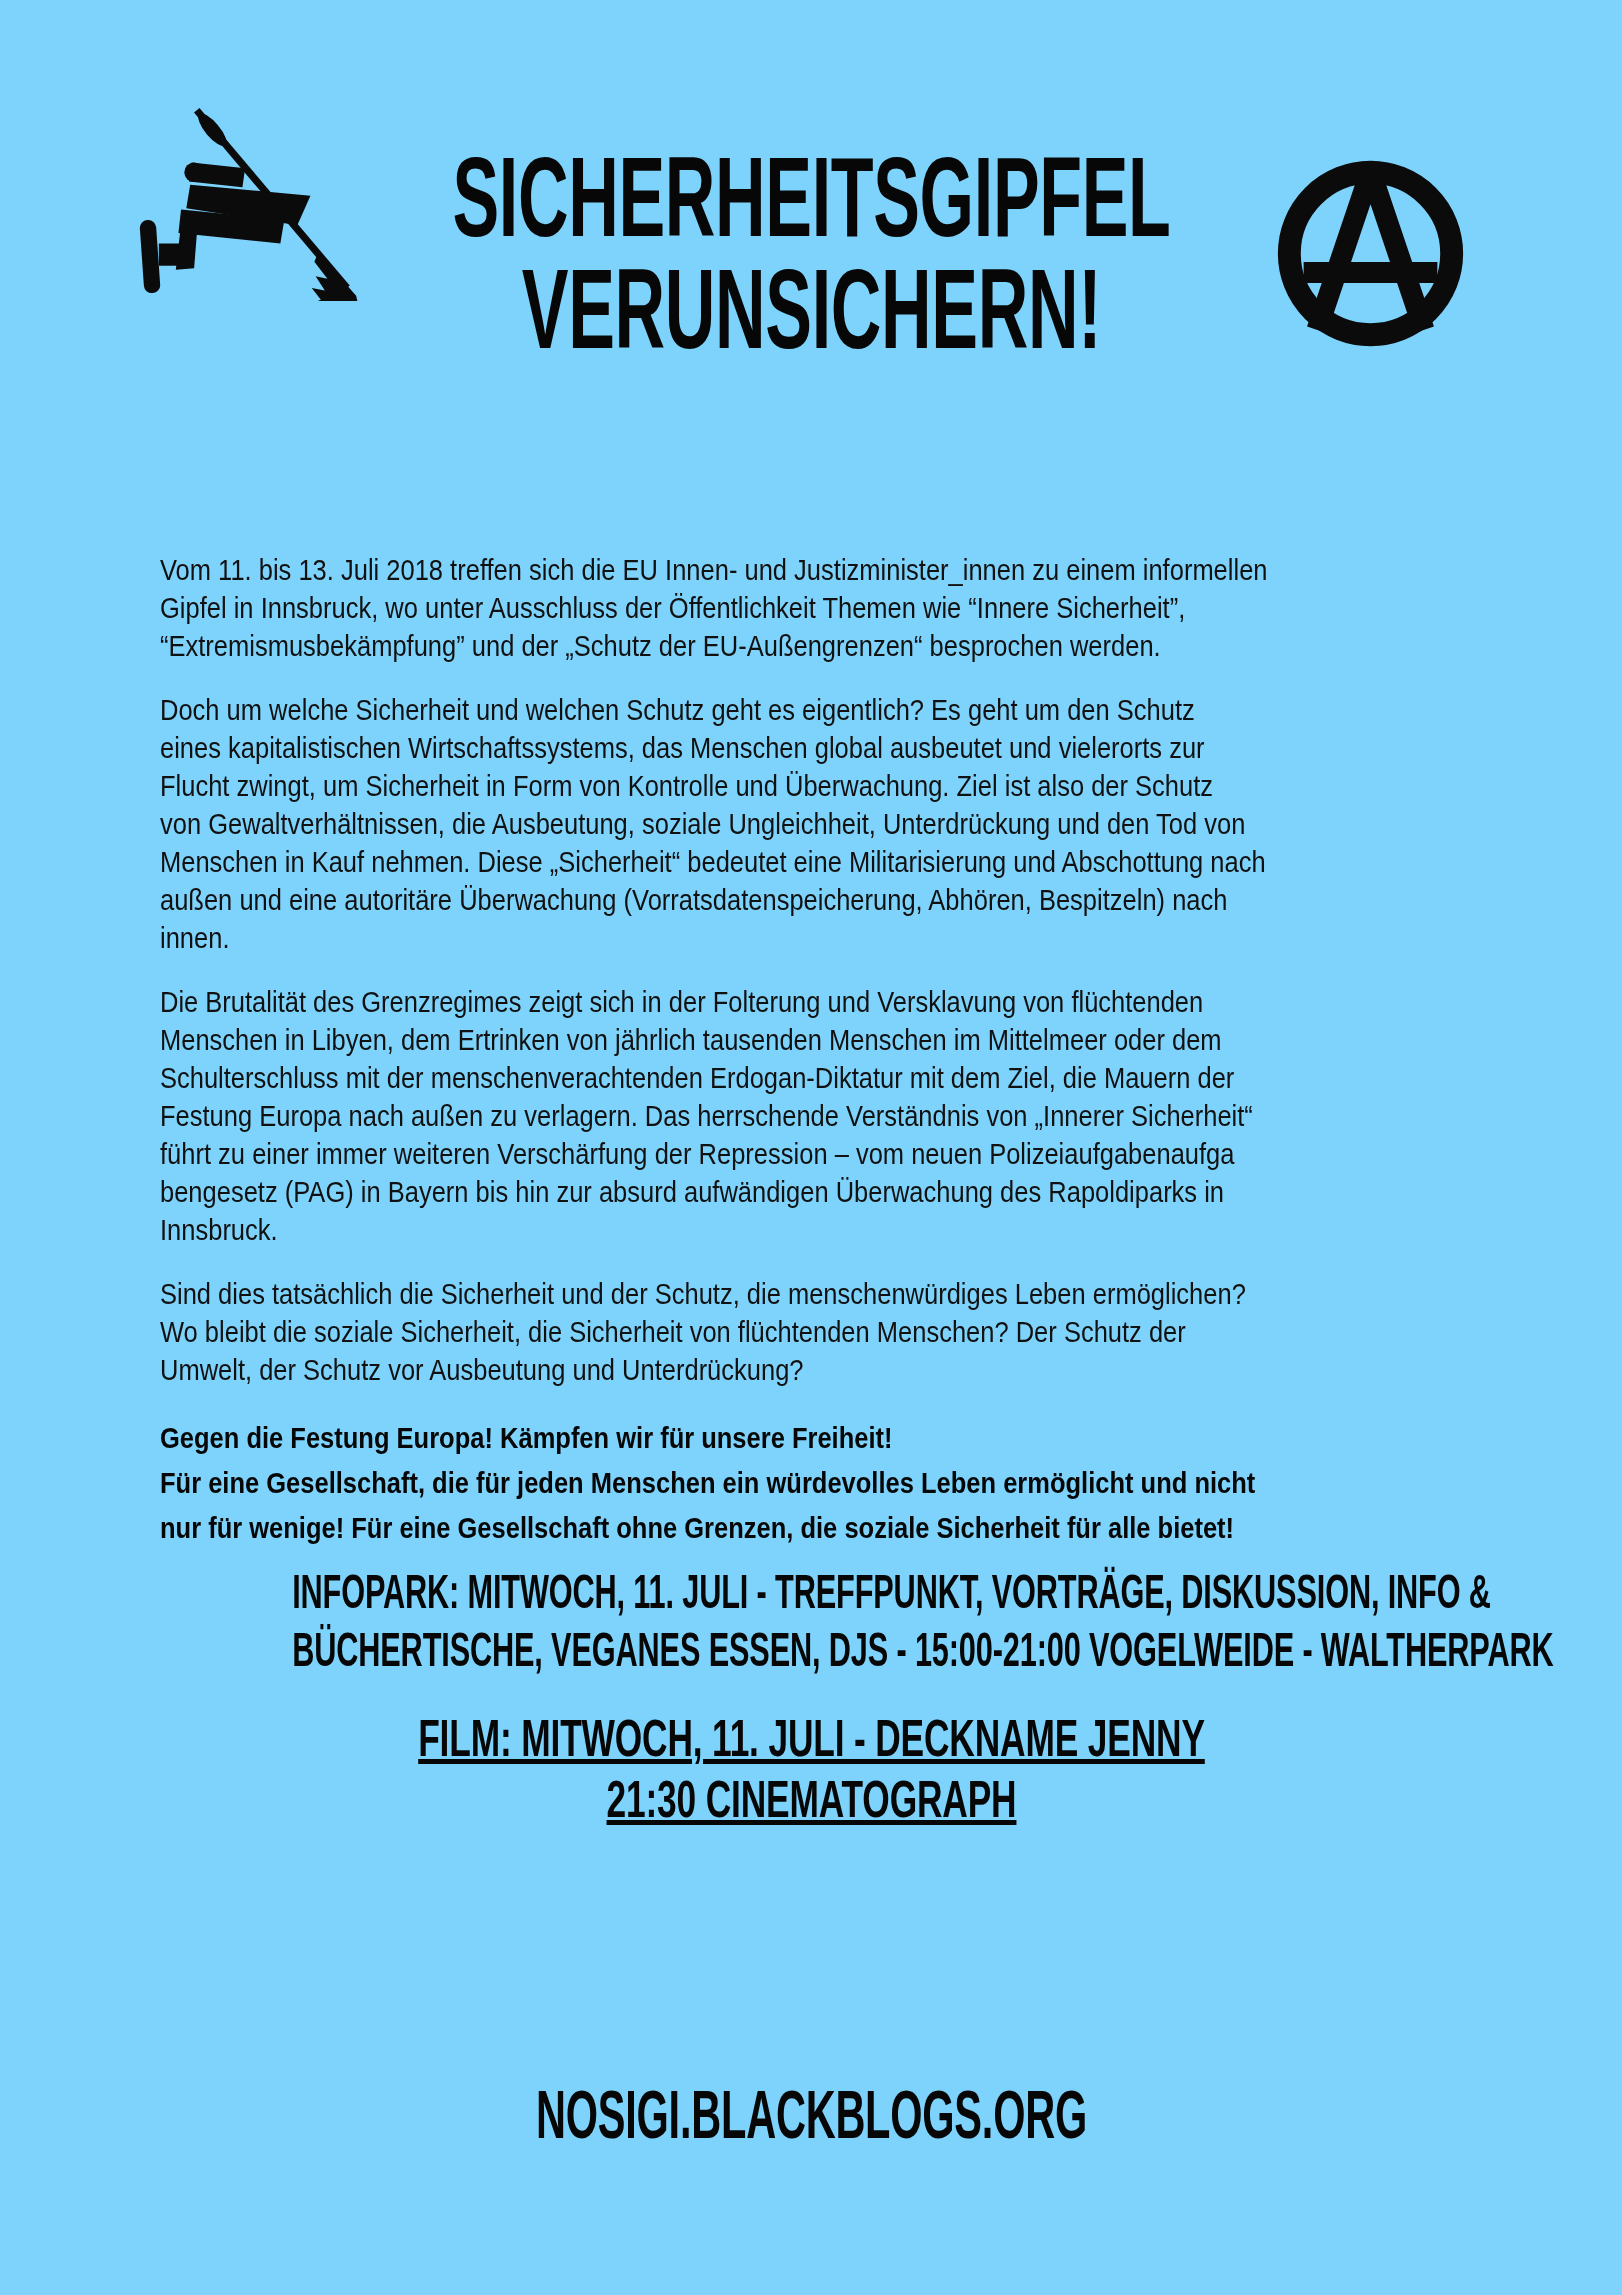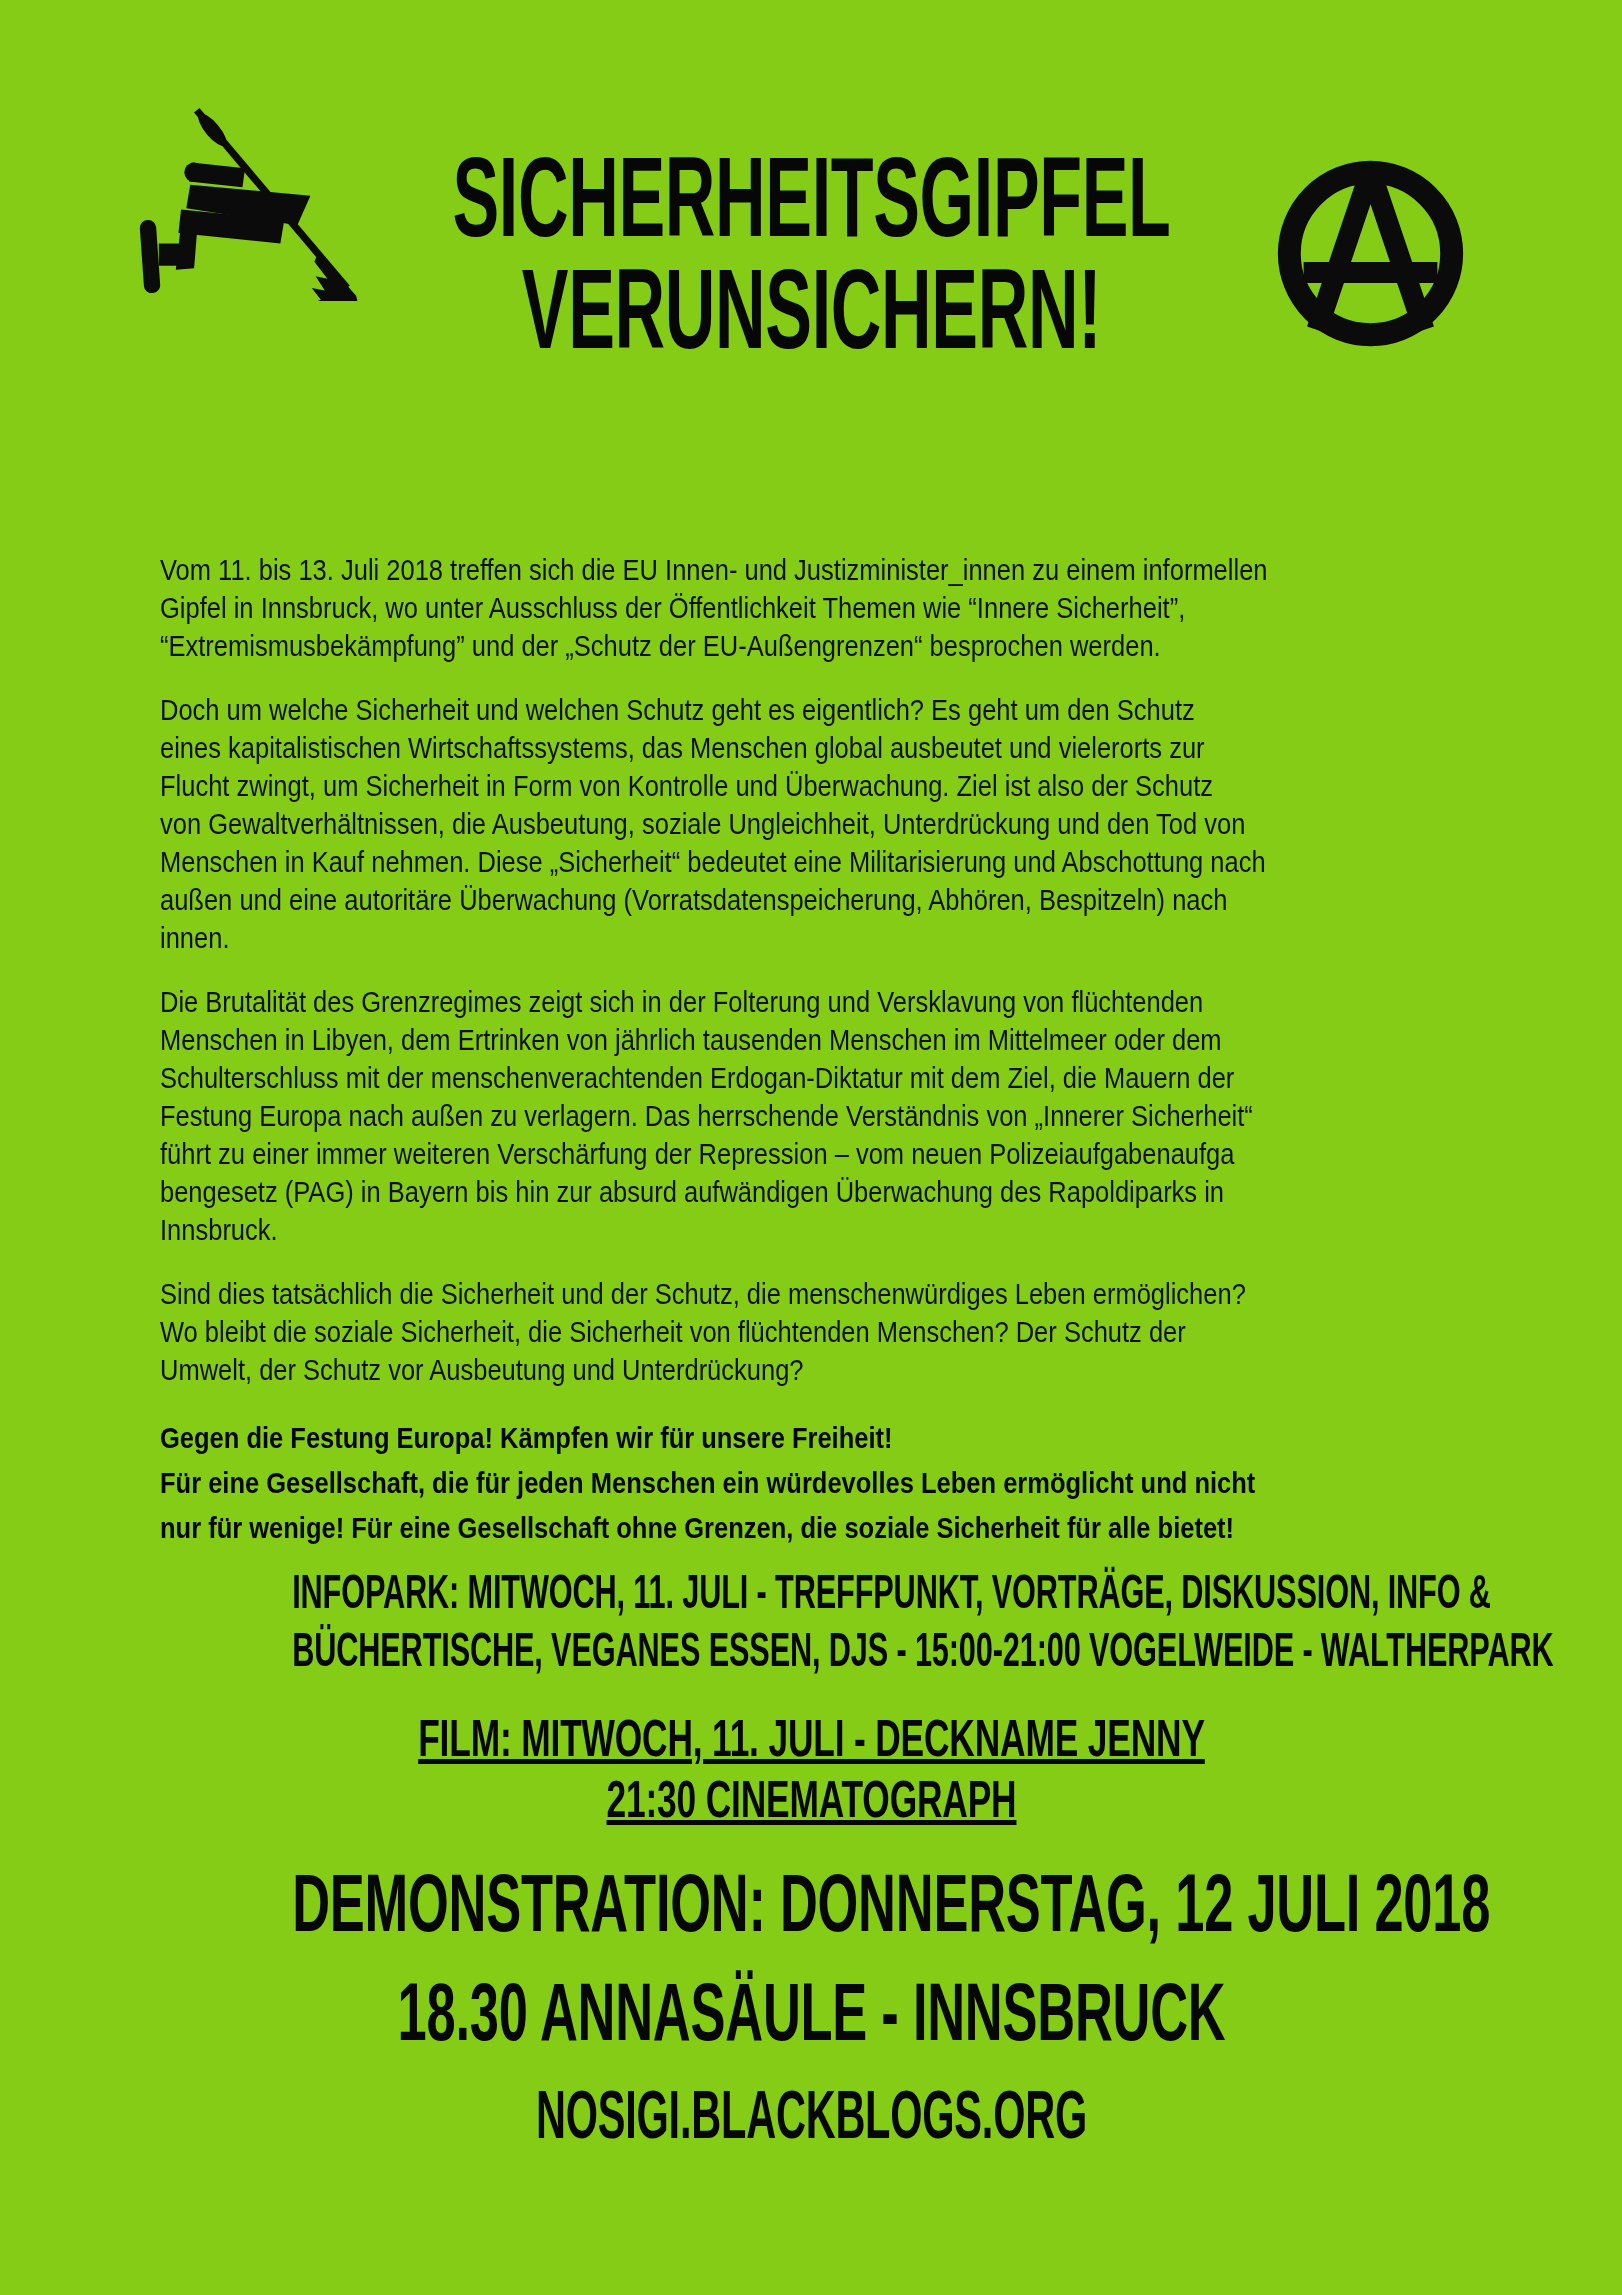--- a/index.html
+++ b/index.html
@@ -1,19 +1,19 @@
 <!DOCTYPE html>
 <html lang="de" style="font-size:10.5px"><head>
 <meta charset="utf-8">
 <style>
   html,body{margin:0;padding:0;background:#e8e8e8;}
   .page{
     position:relative;
     width:1623px;height:2295px;
-    background:#84cc16;
+    background:#7dd3fc;
     overflow:hidden;
     font-family:"Liberation Sans", sans-serif;
     color:#0b0b0b;
   }
   
   .hblock{
     position:absolute;left:0;right:0;
     text-align:center;
     font-weight:bold;
     margin:0;
@@ -130,23 +130,19 @@
   <h3 class="hblock infopark">
     <span class="cx">INFOPARK: MITWOCH, 11. JULI - TREFFPUNKT, VORTRÄGE, DISKUSSION, INFO &amp;</span>
     <span class="cx">BÜCHERTISCHE, VEGANES ESSEN, DJS - 15:00-21:00 VOGELWEIDE - WALTHERPARK</span>
   </h3>
 
   <h3 class="hblock film">
     <span class="cx cx-68">FILM: MITWOCH, 11. JULI - DECKNAME JENNY</span>
     <span class="cx cx-68">21:30 CINEMATOGRAPH</span>
   </h3>
 
-  <h3 class="hblock demo">
-    <span class="cx">DEMONSTRATION: DONNERSTAG, 12 JULI 2018</span>
-    <span class="cx">18.30 ANNASÄULE - INNSBRUCK</span>
-  </h3>
 
   <div class="hblock website">
     <span class="cx cx-61">NOSIGI.BLACKBLOGS.ORG</span>
   </div>
 
 </div>
 
 
 </body></html>

